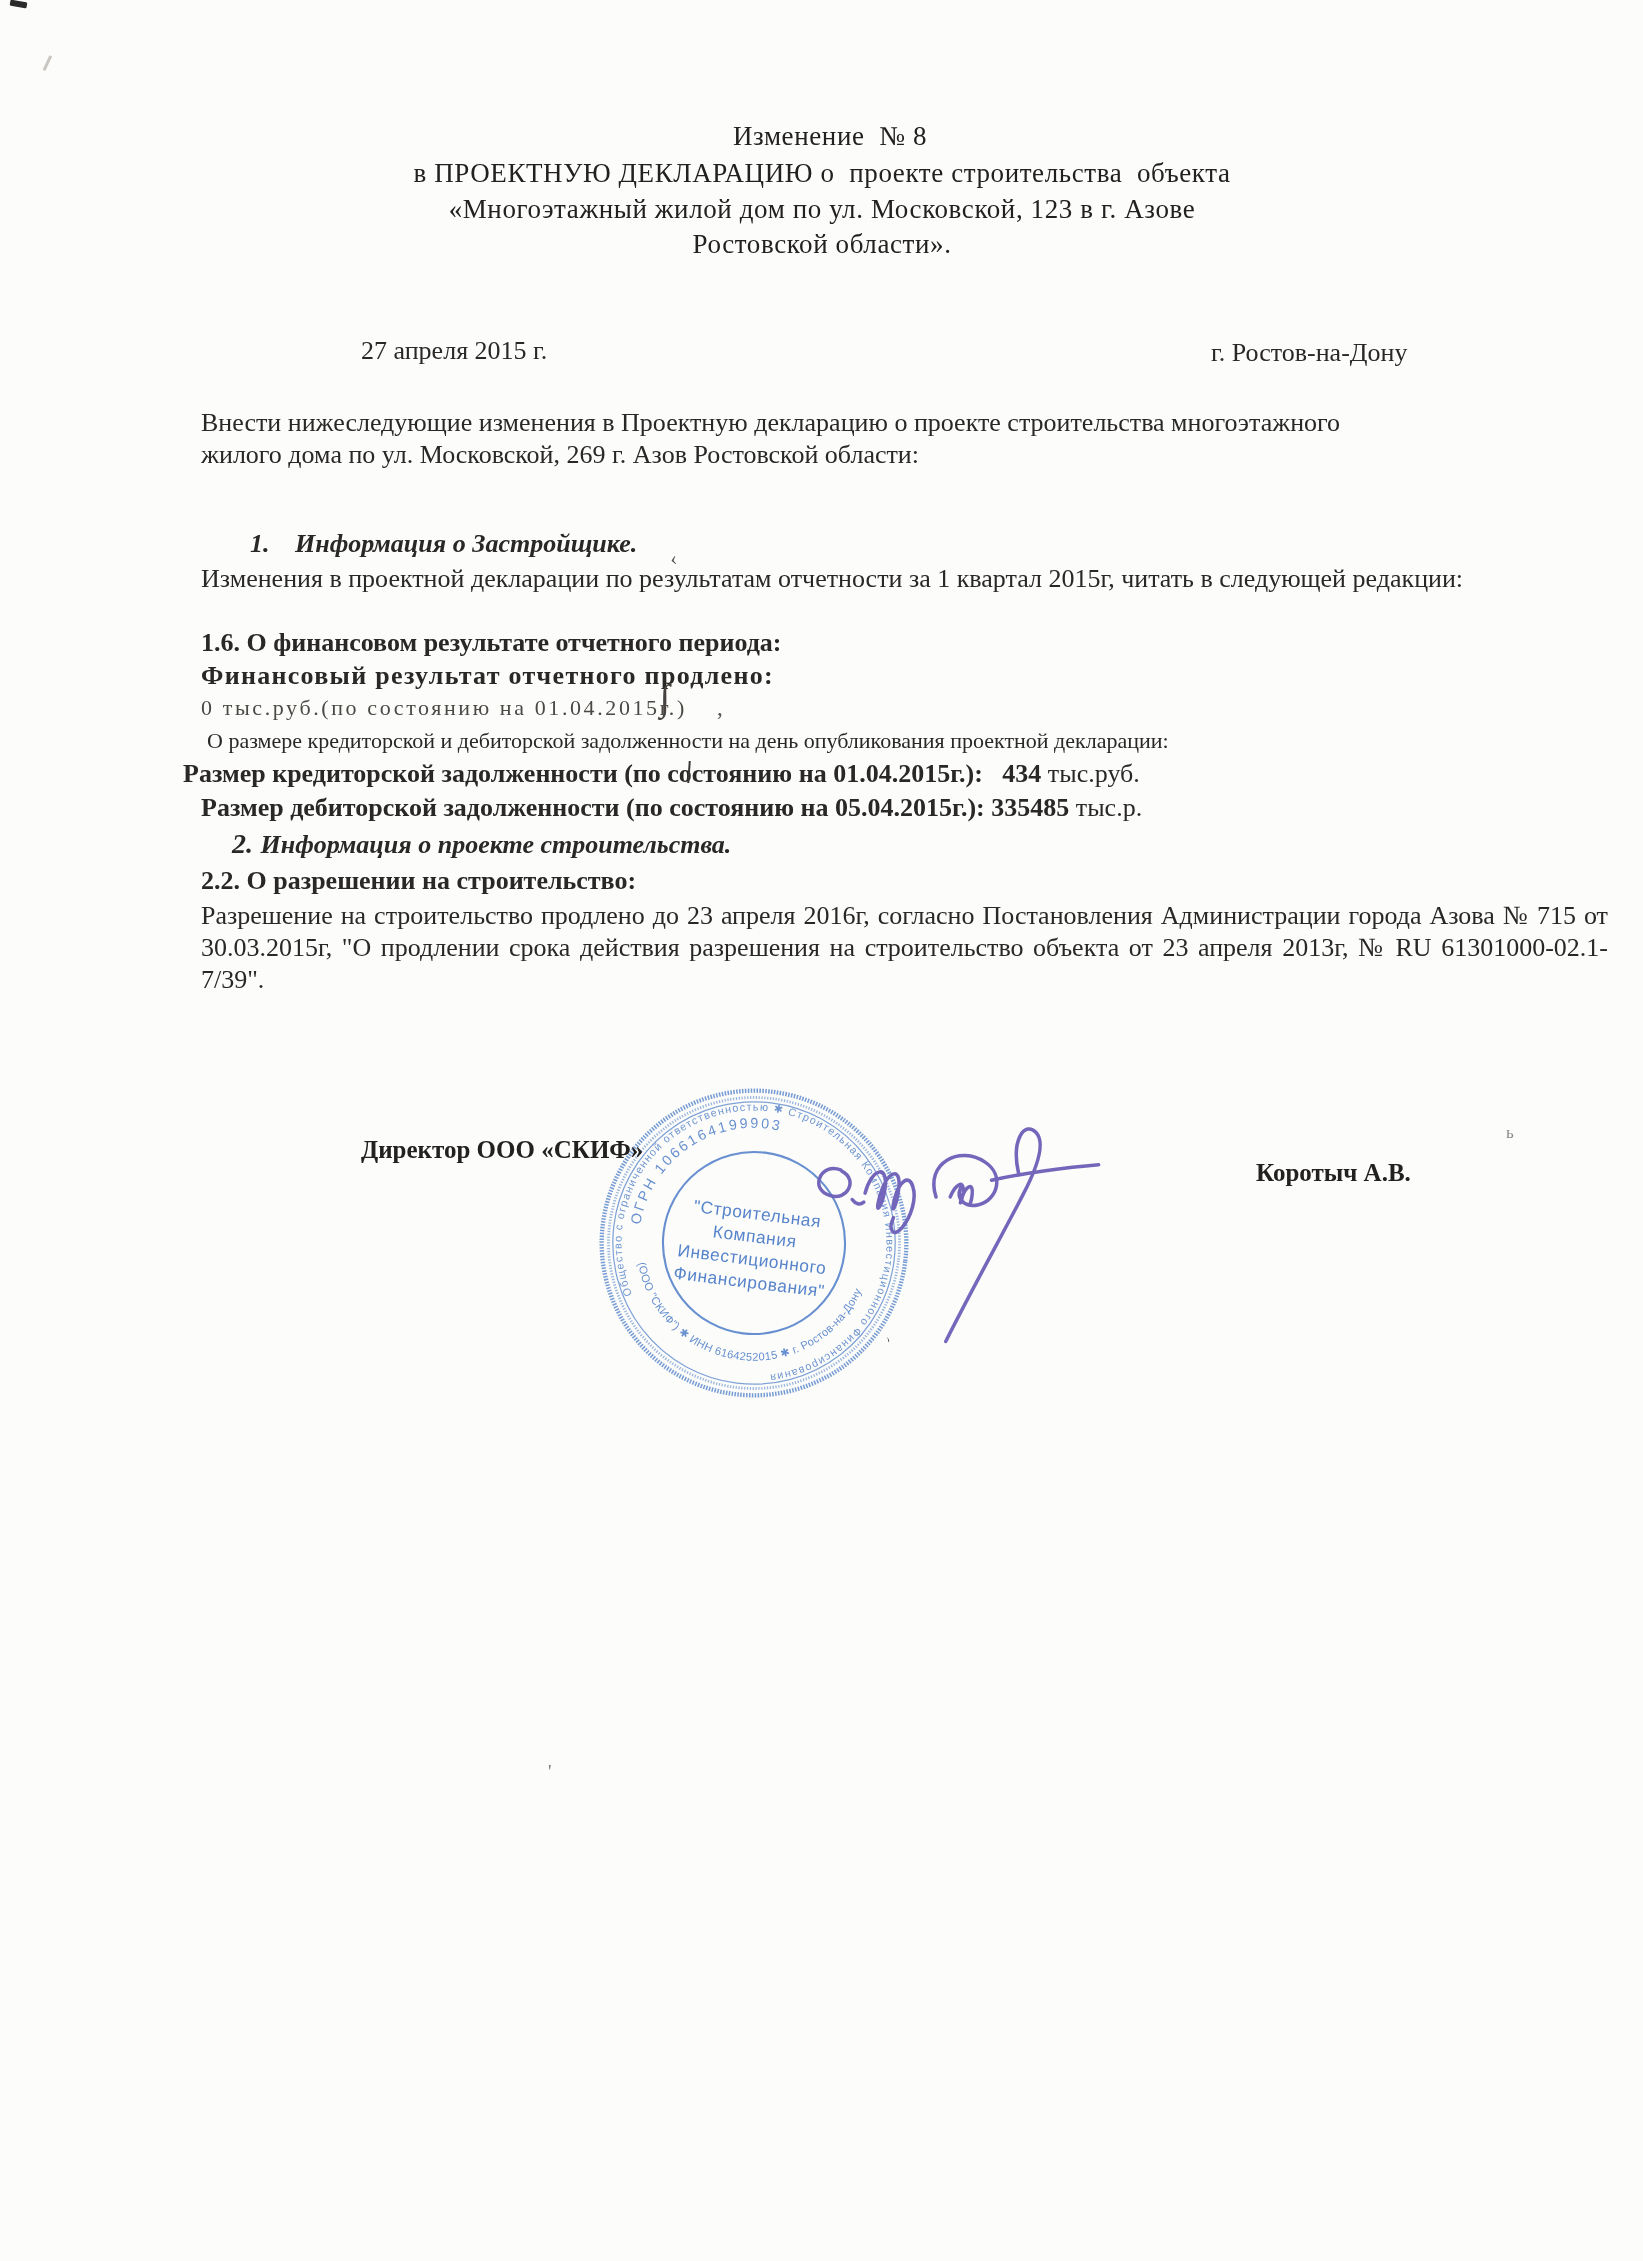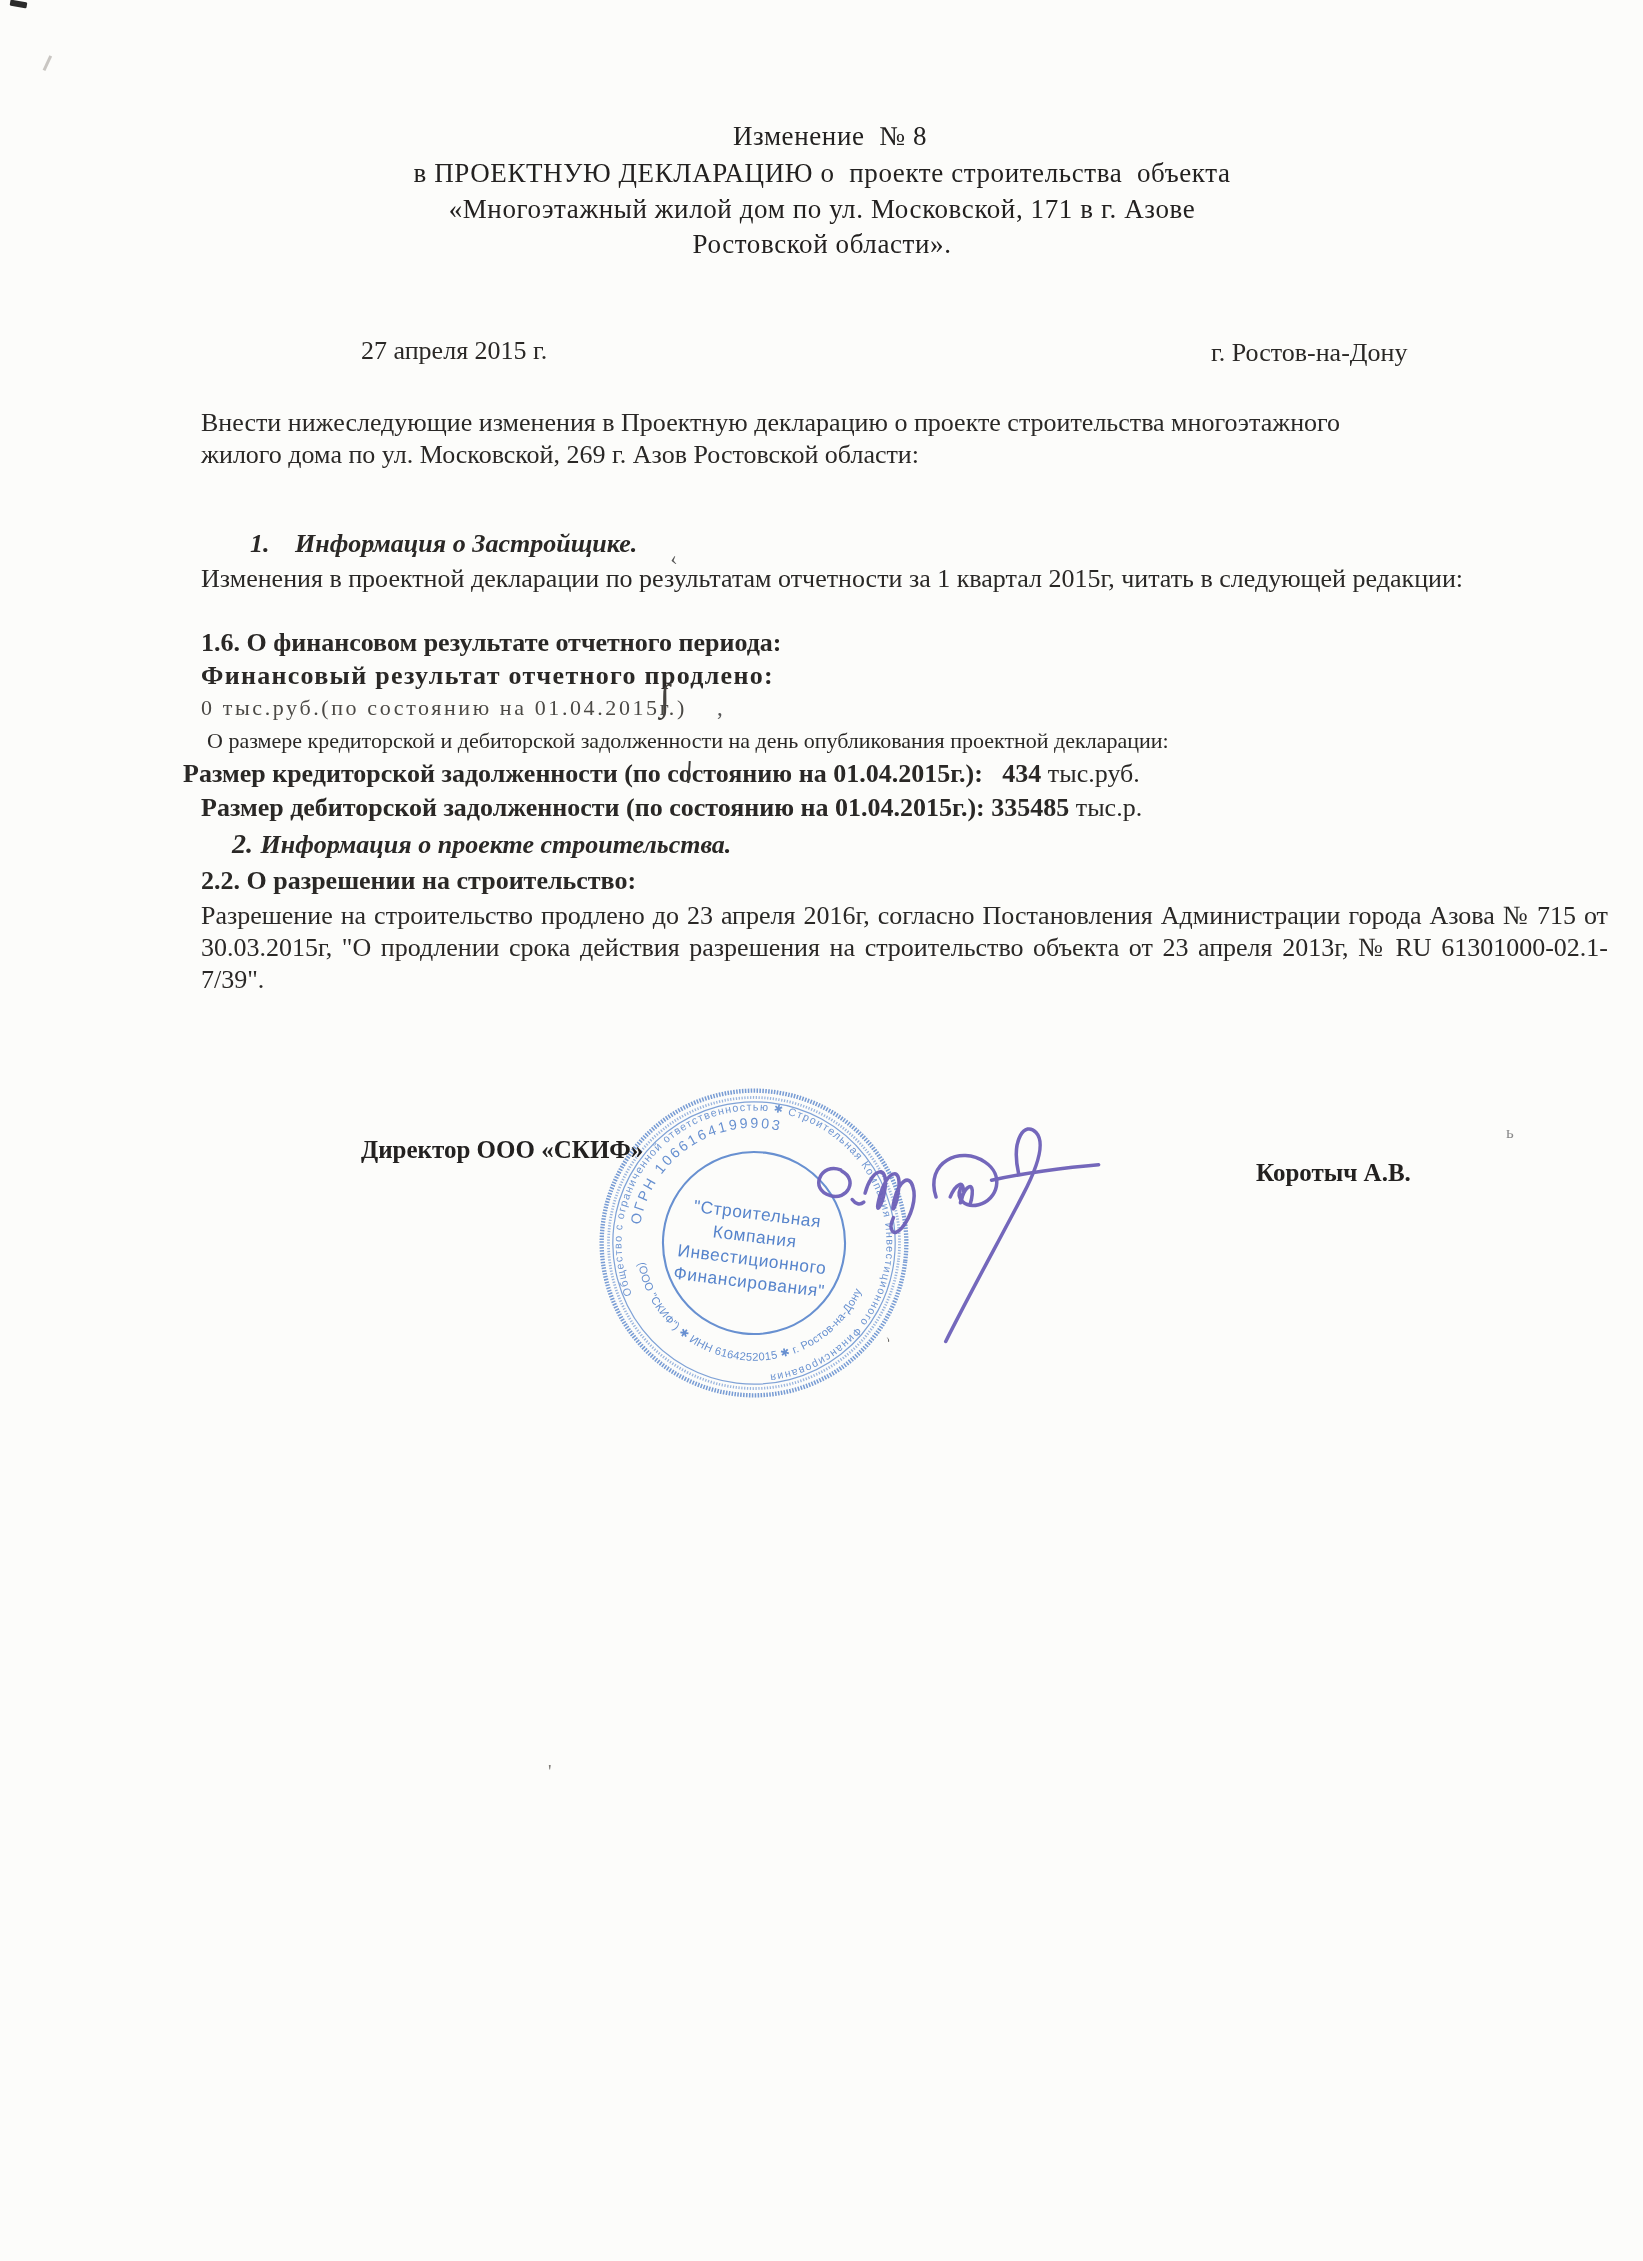--- a/index.html
+++ b/index.html
@@ -24,40 +24,40 @@
   .artifact{color:#555;font-size:19.3px;}
   svg text{font-family:"Liberation Sans",sans-serif;}
 </style>
 </head>
 <body>
 
 <div class="page">
 
   <div class="abs center title-line t" style="top:121px;padding-left:16px;">Изменение  № 8</div>
   <div class="abs center title-line t" style="top:158px;">в ПРОЕКТНУЮ ДЕКЛАРАЦИЮ о  проекте строительства  объекта</div>
-  <div class="abs center title-line t" style="top:194px;">«Многоэтажный жилой дом по ул. Московской, 171 в г. Азове</div>
+  <div class="abs center title-line t" style="top:194px;">«Многоэтажный жилой дом по ул. Московской, 123 в г. Азове</div>
   <div class="abs center title-line t" style="top:229px;">Ростовской области».</div>
 
   <div class="abs body-text t" style="left:361px;top:335px;">27 апреля 2015 г.</div>
   <div class="abs body-text t" style="left:1211px;top:337px;">г. Ростов-на-Дону</div>
 
   <div class="abs body-text" style="left:201px;top:407px;width:1215px;">Внести нижеследующие изменения в Проектную декларацию о проекте строительства многоэтажного жилого дома по ул. Московской, 269  г.  Азов Ростовской области:</div>
 
   <div class="abs" style="left:250px;top:529px;">
     <span class="b i heading-num">1.</span>
     <span class="b i heading-num" style="margin-left:23px;">Информация о Застройщике.</span>
   </div>
 
   <div class="abs body-text just" style="left:201px;top:563px;width:1405px;">Изменения в проектной декларации по результатам отчетности за 1 квартал 2015г, читать в следующей редакции:</div>
   <div class="abs body-text b t" style="left:201px;top:627px;">1.6. О финансовом результате отчетного периода:</div>
   <div class="abs body-text b t semi-spaced" style="left:201px;top:660px;">Финансовый результат отчетного продлено:</div>
   <div class="abs body-text t spaced" style="left:201px;top:692px;font-size:22px;">0 тыс.руб.(по состоянию на 01.04.2015г.)</div>
   <div class="abs body-text t" style="left:207px;top:725px;font-size:22px;">О размере кредиторской и дебиторской задолженности на день опубликования проектной декларации:</div>
   <div class="abs body-text t" style="left:183px;top:758px;"><span class="b t">Размер кредиторской задолженности (по состоянию на 01.04.2015г.):   434</span><span class="t"> тыс.руб.</span></div>
-  <div class="abs body-text t" style="left:201px;top:792px;"><span class="b t">Размер дебиторской задолженности (по состоянию на 01.04.2015г.): 335485</span><span class="t"> тыс.р.</span></div>
+  <div class="abs body-text t" style="left:201px;top:792px;"><span class="b t">Размер дебиторской задолженности (по состоянию на 05.04.2015г.): 335485</span><span class="t"> тыс.р.</span></div>
 
   <div class="abs" style="left:232px;top:828px;">
     <span class="b i" style="font-size:28px;">2.</span>
     <span class="b i heading-num" style="margin-left:5px;">Информация о проекте строительства.</span>
   </div>
 
   <div class="abs body-text b t" style="left:201px;top:865px;">2.2. О разрешении на строительство:</div>
   <div class="abs body-text just" style="left:201px;top:900px;width:1407px;">Разрешение на строительство продлено до 23 апреля 2016г, согласно Постановления Администрации города Азова № 715 от 30.03.2015г, "О продлении срока действия разрешения на строительство объекта  от  23 апреля 2013г,  № RU 61301000-02.1-7/39".</div>
 
   <div class="abs sig-label t" style="left:361px;top:1136px;">Директор ООО «СКИФ»</div>

